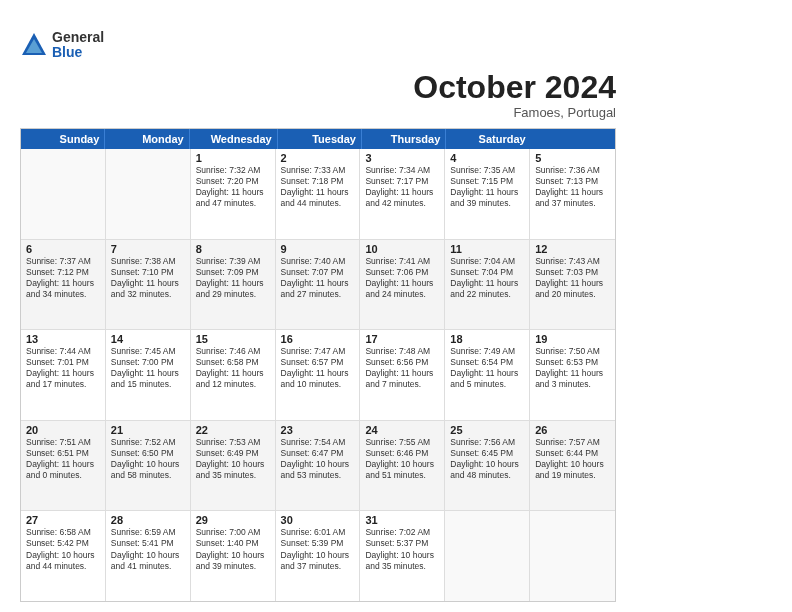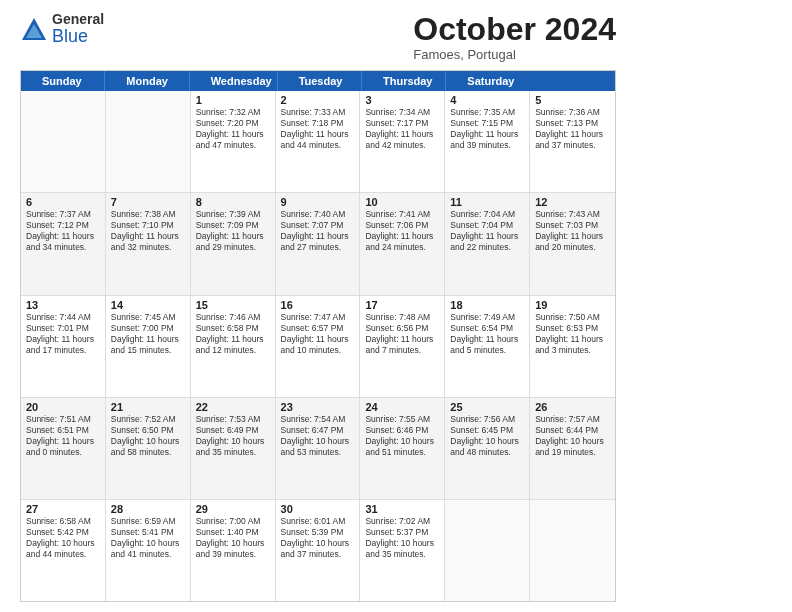--- a/index.html
+++ b/index.html
@@ -6,21 +6,21 @@
     body {
       font-family: Arial, sans-serif;
       background: #fff;
       width: 792px;
       height: 612px;
       overflow: hidden;
     }
     .page {
       width: 636px;
       height: 612px;
-      padding: 12px 20px 10px 20px;
+      padding: 30px 20px 10px 20px;
       display: flex;
       flex-direction: column;
     }
     .header {
       display: flex;
       justify-content: space-between;
       align-items: flex-start;
       margin-bottom: 8px;
     }
     .logo {
@@ -32,30 +32,31 @@
       display: flex;
       flex-direction: column;
       line-height: 1.1;
     }
     .logo-general {
       font-size: 14px;
       font-weight: bold;
       color: #333;
     }
     .logo-blue {
-      font-size: 18px;
-      font-weight: normal;
+      font-size: 14px;
+      font-weight: bold;
       color: #1a5fb4;
     }
     .logo-icon {
       width: 28px;
       height: 28px;
     }
     .title-block {
-      text-align: left;
+      text-align: right;
+      margin-top: 40px;
     }
     .month-title {
       font-size: 32px;
       font-weight: bold;
       color: #222;
       line-height: 1.1;
     }
     .location {
       font-size: 13px;
       color: #555;
@@ -69,21 +70,21 @@
     .cal-header {
       display: grid;
       grid-template-columns: repeat(7, 1fr);
       background: #1a5fb4;
     }
     .cal-header-cell {
       color: #fff;
       font-size: 11px;
       font-weight: bold;
       padding: 4px 5px;
-      text-align: left;
+      text-align: right;
       border-right: 1px solid #3a7fd4;
       margin-left: 16px;
     }
     .cal-header-cell:last-child { border-right: none; }
     .cal-body {
       display: flex;
       flex-direction: column;
       flex: 1;
     }
     .cal-row {

